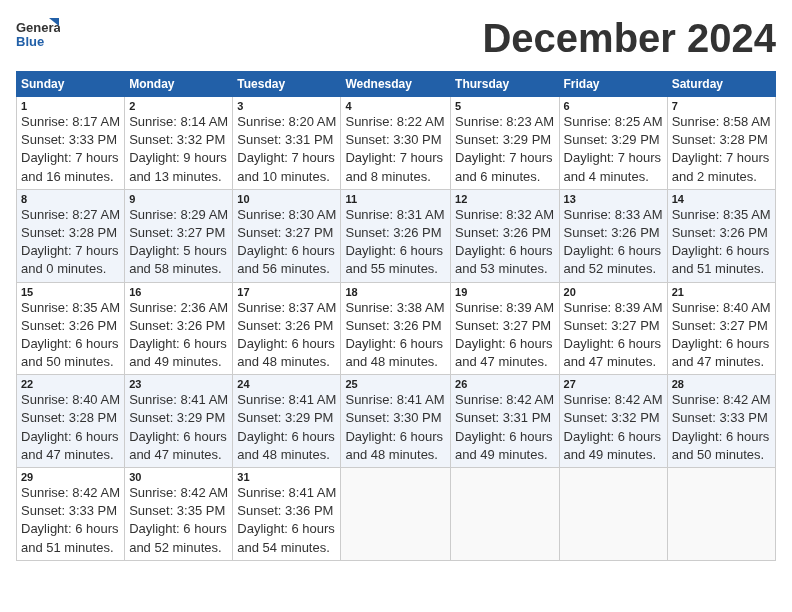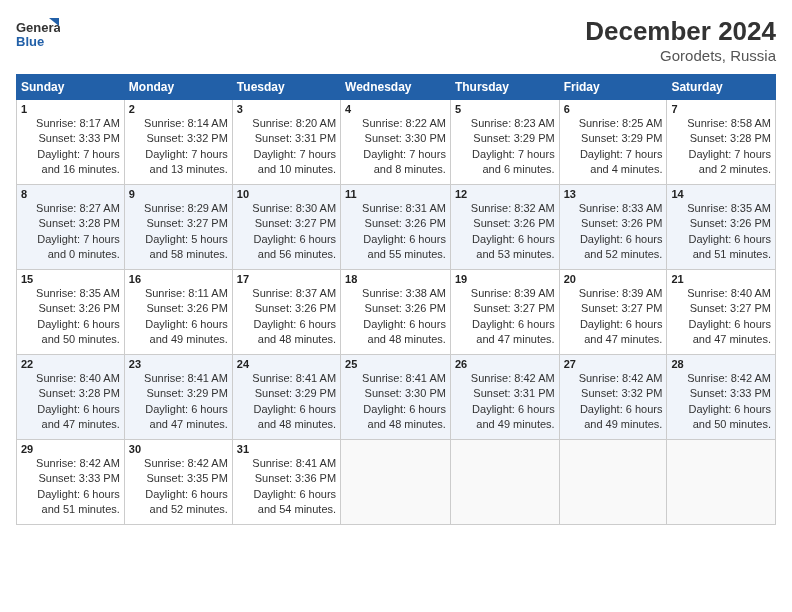--- a/index.html
+++ b/index.html
@@ -23,21 +23,21 @@
       margin-bottom: 10px;
     }
     .logo {
       display: flex;
       align-items: center;
     }
     .title-block {
       text-align: right;
     }
     .calendar-title {
-      font-size: 26px;
+      font-size: 40px;
       font-weight: bold;
       color: #333;
     }
     .calendar-subtitle {
       font-size: 15px;
       color: #555;
     }
     .calendar {
       width: 100%;
       border-collapse: collapse;
@@ -68,24 +68,23 @@
       background: #fff;
     }
     .day-num {
       font-size: 11px;
       font-weight: bold;
       color: #222;
       display: block;
       margin-bottom: 1px;
     }
     .day-info {
-      font-size: 11px;
+      font-size: 13px;
       color: #333;
       line-height: 1.4;
-      text-align: right;
     }
     .empty-cell {
       background: #f9f9f9 !important;
     }
   </style>
 </head>
 <body>
 
 <div class="page">
   <div class="header">
@@ -93,21 +92,20 @@
   <div style="display:flex;align-items:center;gap:2px;">
     <svg width="44" height="42" viewBox="0 0 44 42">
       <text x="0" y="16" font-size="13" font-weight="bold" fill="#333" font-family="Arial">General</text>
       <text x="0" y="30" font-size="13" font-weight="bold" fill="#2260a8" font-family="Arial">Blue</text>
       <polygon points="33,2 43,2 43,10" fill="#2260a8"></polygon>
     </svg>
   </div>
 </div>
     <div class="title-block">
       <div class="calendar-title">December 2024</div>
-      <div class="calendar-subtitle">Gorodets, Russia</div>
     </div>
   </div>
 
   <table class="calendar">
     <thead>
       <tr>
         <th>Sunday</th>
         <th>Monday</th>
         <th>Tuesday</th>
         <th>Wednesday</th>
@@ -124,21 +122,21 @@
           <span>Sunrise: 8:17 AM</span><br>
           <span>Sunset: 3:33 PM</span><br>
           <span>Daylight: 7 hours and 16 minutes.</span>
         </div>
       </td>
           <td>
         <span class="day-num">2</span>
         <div class="day-info">
           <span>Sunrise: 8:14 AM</span><br>
           <span>Sunset: 3:32 PM</span><br>
-          <span>Daylight: 7 hours and 13 minutes.</span>
+          <span>Daylight: 9 hours and 13 minutes.</span>
         </div>
       </td>
           <td>
         <span class="day-num">3</span>
         <div class="day-info">
           <span>Sunrise: 8:20 AM</span><br>
           <span>Sunset: 3:31 PM</span><br>
           <span>Daylight: 7 hours and 10 minutes.</span>
         </div>
       </td>
@@ -238,21 +236,21 @@
         <span class="day-num">15</span>
         <div class="day-info">
           <span>Sunrise: 8:35 AM</span><br>
           <span>Sunset: 3:26 PM</span><br>
           <span>Daylight: 6 hours and 50 minutes.</span>
         </div>
       </td>
           <td>
         <span class="day-num">16</span>
         <div class="day-info">
-          <span>Sunrise: 8:11 AM</span><br>
+          <span>Sunrise: 2:36 AM</span><br>
           <span>Sunset: 3:26 PM</span><br>
           <span>Daylight: 6 hours and 49 minutes.</span>
         </div>
       </td>
           <td>
         <span class="day-num">17</span>
         <div class="day-info">
           <span>Sunrise: 8:37 AM</span><br>
           <span>Sunset: 3:26 PM</span><br>
           <span>Daylight: 6 hours and 48 minutes.</span>

